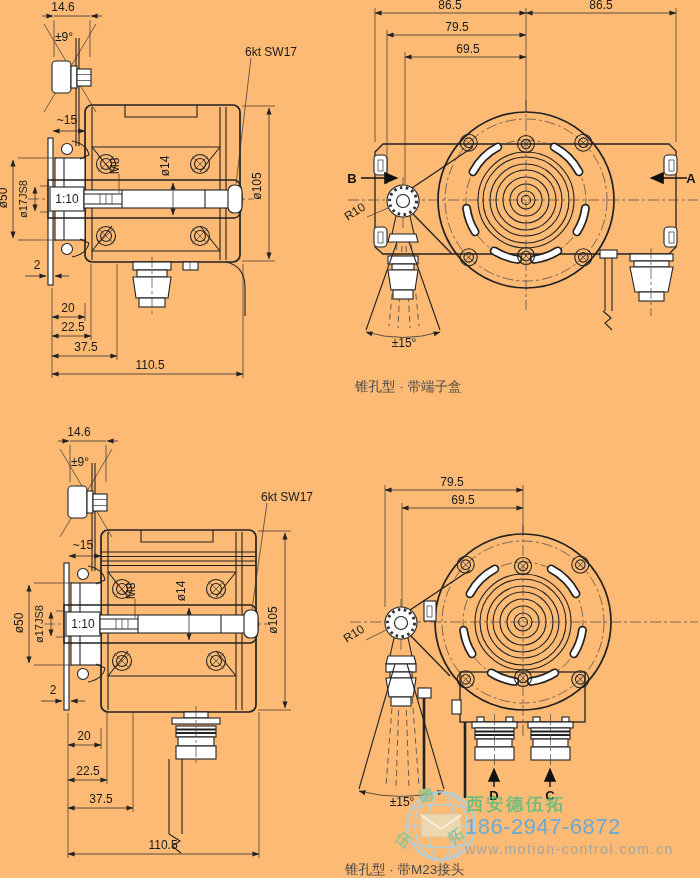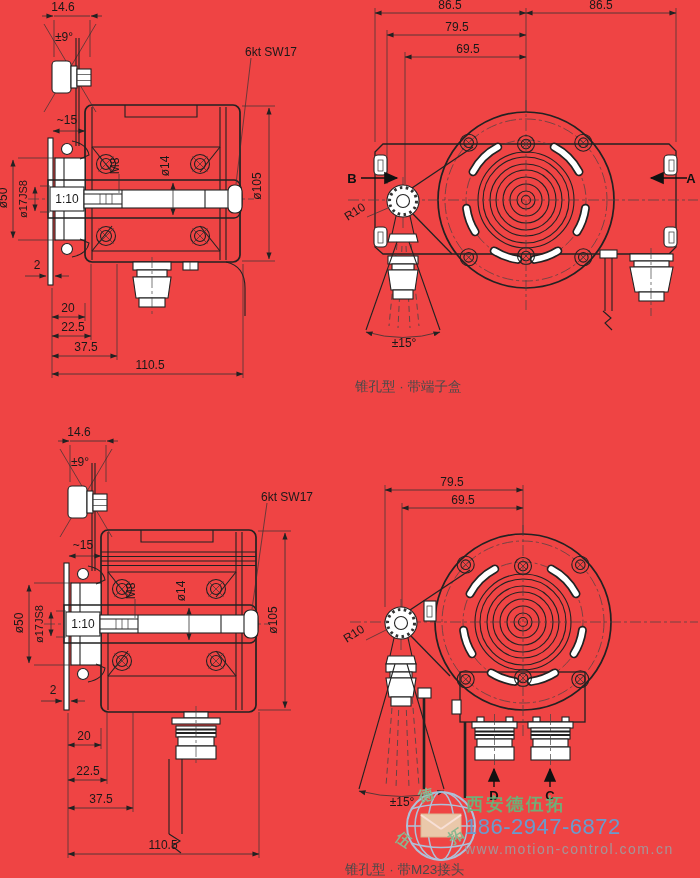--- a/index.html
+++ b/index.html
@@ -1,16 +1,16 @@
 <!DOCTYPE html>
 <html><head>
 <meta charset="utf-8">
 <style>
   html,body{margin:0;padding:0;background:#ffffff;}
-  .page{width:700px;height:878px;position:relative;background:#ef4444;overflow:hidden;}
+  .page{width:700px;height:878px;position:relative;background:#fdba74;overflow:hidden;}
   svg{display:block;}
   
   .s1{stroke:#222;stroke-width:1.1;fill:none;}
   .s2{stroke:#222;stroke-width:1.7;fill:none;}
   .s13{stroke:#222;stroke-width:1.3;fill:none;}
   .sf{fill:#fff;stroke:#222;stroke-width:1.1;}
   .thin{stroke:#333;stroke-width:.7;fill:none;}
   .dim{stroke:#333;stroke-width:.8;fill:none;}
   .cl{stroke:#444;stroke-width:.7;fill:none;stroke-dasharray:11 3 3 3;}
   .dash{stroke:#444;stroke-width:.8;fill:none;stroke-dasharray:6 4;}

